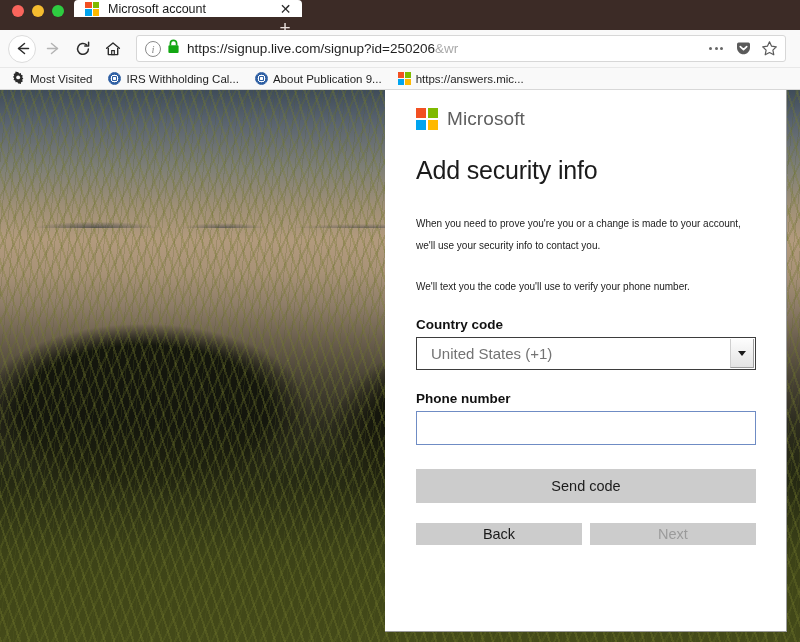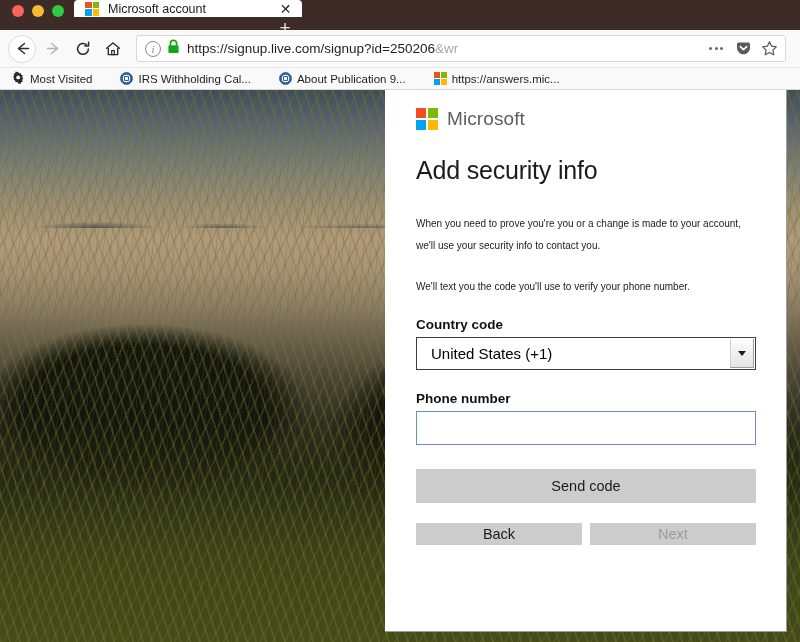--- a/index.html
+++ b/index.html
@@ -144,21 +144,21 @@
   }
   .searchbox .sph { font-size: 13px; color: #767676; margin-left: 6px; }
 
   
   .bookmarks {
     position: absolute; left: 0; top: 68px;
     width: 800px; height: 22px;
     background: #f9f9f9;
     display: flex; align-items: center;
     padding: 0 6px;
-    gap: 16px;
+    gap: 4px;
     border-bottom: 1px solid #d8d8d8;
   }
   .bm {
     display: flex; align-items: center;
     padding: 0 6px; height: 20px;
     font-size: 11.5px; color: #1f1f1f;
     white-space: nowrap;
     gap: 5px;
   }
   .irs-icon {
@@ -258,21 +258,21 @@
     margin-bottom: 5px;
   }
   .selectwrap {
     position: relative;
     width: 340px; height: 33px;
     border: 1px solid #3d3d3d;
     background: #ffffff;
     display: flex; align-items: center;
     margin-bottom: 21px;
   }
-  .selectwrap .selval { font-size: 15px; color: #000000; padding-left: 14px; }
+  .selectwrap .selval { font-size: 15px; color: #737373; padding-left: 14px; }
   .selectwrap .arrowbtn {
     position: absolute; right: 1px; top: 1px;
     width: 24px; height: 29px;
     background: linear-gradient(to bottom, #fdfdfd, #e4e4e4);
     border-left: 1px solid #cfcfcf;
     border-right: 1px solid #9f9f9f;
     border-bottom: 1px solid #9f9f9f;
     display: flex; align-items: center; justify-content: center;
   }
   .caret {

